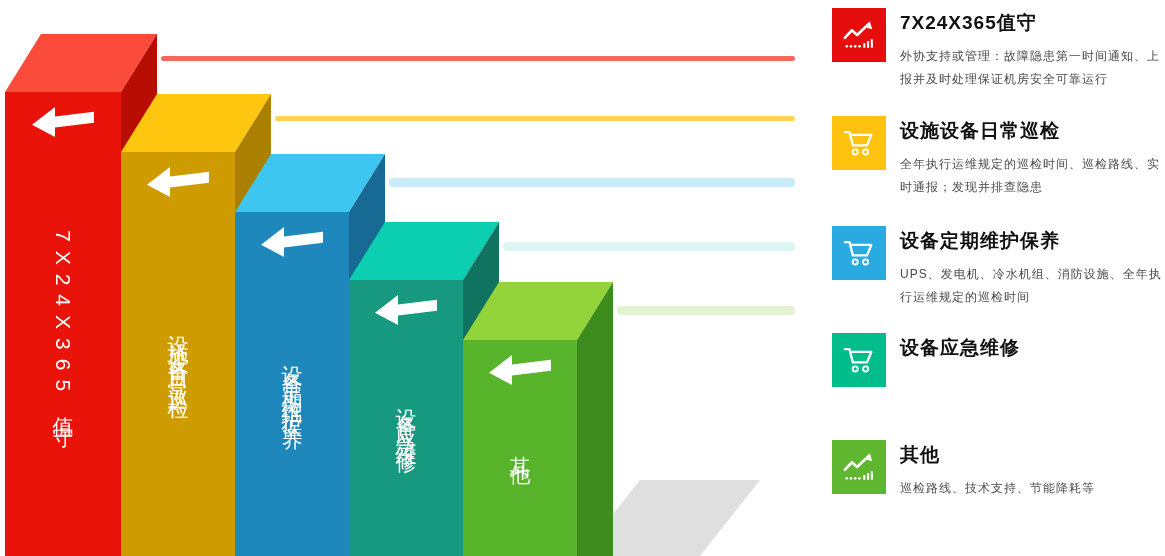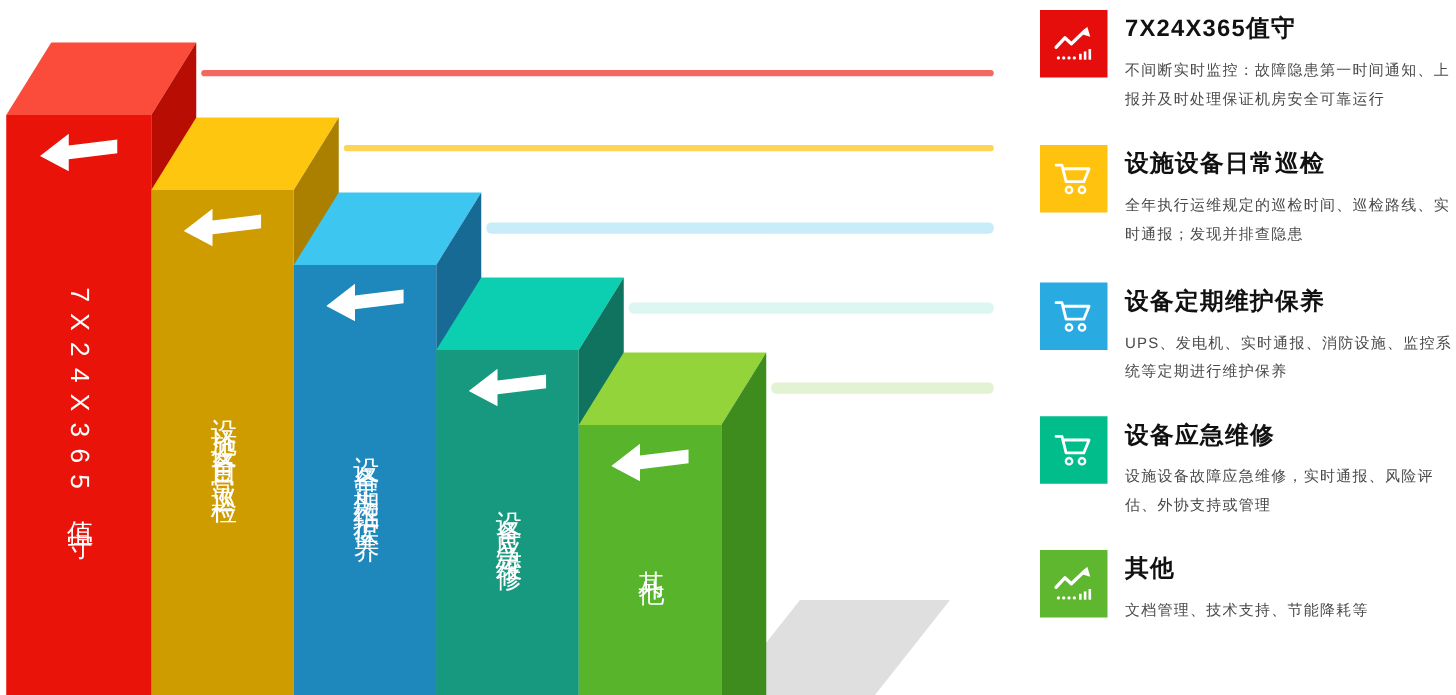--- a/index.html
+++ b/index.html
@@ -114,21 +114,21 @@
               <circle cx="14" cy="30" r="1.4"></circle>
               <circle cx="18.5" cy="30" r="1.4"></circle>
               <rect x="22.5" y="26.5" width="2.2" height="5"></rect>
               <rect x="26.5" y="24.5" width="2.2" height="7"></rect>
               <rect x="30.5" y="22.5" width="2.2" height="9"></rect>
             </g>
         </svg>
       </div>
       <div class="legend-text">
         <h3 class="legend-title">7X24X365值守</h3>
-        <p class="legend-desc">不间断实时监控：故障隐患第一时间通知、上报并及时处理保证机房安全可靠运行</p>
+        <p class="legend-desc">外协支持或管理：故障隐患第一时间通知、上报并及时处理保证机房安全可靠运行</p>
       </div>
     </div>
 
     <div class="legend-item" style="top:116px">
       <div class="icon-box" style="background: rgb(255, 194, 14);">
         <svg width="34" height="34" viewBox="0 0 36 36">
           <path d="M3 6.5 H8 L11.5 20.5 H26.5 L31 9.5 H9" fill="none" stroke="#fff" stroke-width="2.4" stroke-linecap="round" stroke-linejoin="round"></path>
           <circle cx="14" cy="27.5" r="2.7" fill="none" stroke="#fff" stroke-width="2"></circle>
           <circle cx="25" cy="27.5" r="2.7" fill="none" stroke="#fff" stroke-width="2"></circle>
         </svg>
@@ -142,35 +142,34 @@
     <div class="legend-item" style="top:226px">
       <div class="icon-box" style="background: rgb(41, 171, 226);">
         <svg width="34" height="34" viewBox="0 0 36 36">
           <path d="M3 6.5 H8 L11.5 20.5 H26.5 L31 9.5 H9" fill="none" stroke="#fff" stroke-width="2.4" stroke-linecap="round" stroke-linejoin="round"></path>
           <circle cx="14" cy="27.5" r="2.7" fill="none" stroke="#fff" stroke-width="2"></circle>
           <circle cx="25" cy="27.5" r="2.7" fill="none" stroke="#fff" stroke-width="2"></circle>
         </svg>
       </div>
       <div class="legend-text">
         <h3 class="legend-title">设备定期维护保养</h3>
-        <p class="legend-desc">UPS、发电机、实时通报、消防设施、监控系统等定期进行维护保养</p>
+        <p class="legend-desc">UPS、发电机、冷水机组、消防设施、全年执行运维规定的巡检时间</p>
       </div>
     </div>
 
     <div class="legend-item" style="top:333px">
       <div class="icon-box" style="background: rgb(0, 189, 139);">
         <svg width="34" height="34" viewBox="0 0 36 36">
           <path d="M3 6.5 H8 L11.5 20.5 H26.5 L31 9.5 H9" fill="none" stroke="#fff" stroke-width="2.4" stroke-linecap="round" stroke-linejoin="round"></path>
           <circle cx="14" cy="27.5" r="2.7" fill="none" stroke="#fff" stroke-width="2"></circle>
           <circle cx="25" cy="27.5" r="2.7" fill="none" stroke="#fff" stroke-width="2"></circle>
         </svg>
       </div>
       <div class="legend-text">
         <h3 class="legend-title">设备应急维修</h3>
-        <p class="legend-desc">设施设备故障应急维修，实时通报、风险评估、外协支持或管理</p>
       </div>
     </div>
 
     <div class="legend-item" style="top:440px">
       <div class="icon-box" style="background: rgb(95, 183, 47);">
         <svg width="34" height="34" viewBox="0 0 36 36">
           <polyline points="3,21 10.5,13 16,18 28,6.5" fill="none" stroke="#fff" stroke-width="2.8" stroke-linecap="round" stroke-linejoin="round"></polyline>
           <polygon points="29.5,3.5 32,12 23.5,9.5" fill="#fff"></polygon>
           <g fill="#fff">
               <circle cx="5" cy="30" r="1.4"></circle>
@@ -178,18 +177,18 @@
               <circle cx="14" cy="30" r="1.4"></circle>
               <circle cx="18.5" cy="30" r="1.4"></circle>
               <rect x="22.5" y="26.5" width="2.2" height="5"></rect>
               <rect x="26.5" y="24.5" width="2.2" height="7"></rect>
               <rect x="30.5" y="22.5" width="2.2" height="9"></rect>
             </g>
         </svg>
       </div>
       <div class="legend-text">
         <h3 class="legend-title">其他</h3>
-        <p class="legend-desc">文档管理、技术支持、节能降耗等</p>
+        <p class="legend-desc">巡检路线、技术支持、节能降耗等</p>
       </div>
     </div>
 
   </div>
 </div>
 
 </body></html>

